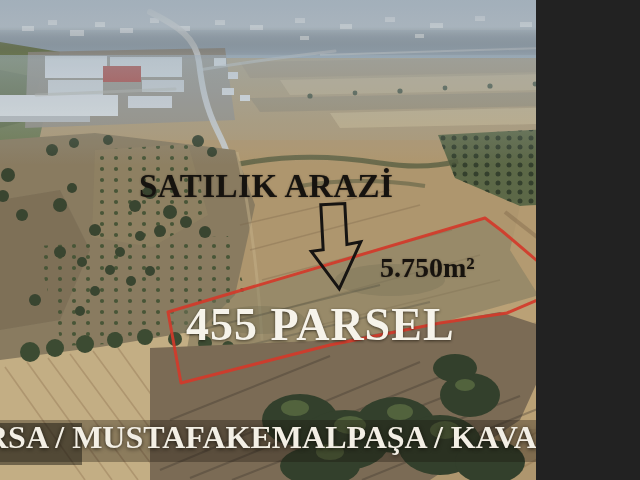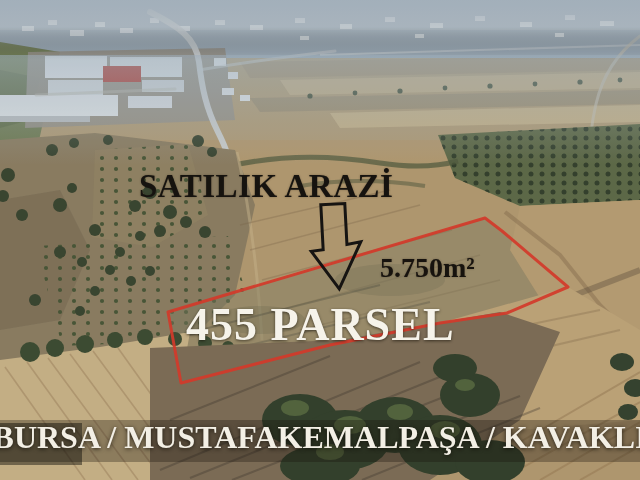--- a/index.html
+++ b/index.html
@@ -1,17 +1,17 @@
 <!DOCTYPE html>
 <html><head>
 <meta charset="utf-8">
 <style>
   html,body{margin:0;padding:0;background:#222;}
   .photo{
-    position:relative;width:640px;height:480px;overflow:hidden;
+    position:relative;width:536px;height:480px;overflow:hidden;
     font-family:"Liberation Serif",serif;
     background:#d946ef;
   }
   .photo svg{position:absolute;left:0;top:0;}
   .txt{position:absolute;line-height:1;white-space:nowrap;font-weight:bold;}
   .title-txt{left:139px;top:170px;font-size:33px;letter-spacing:.5px;color:#16130f;
     text-shadow:0 0 2px rgba(40,30,20,.4);}
   .area-txt{left:380px;top:254px;font-size:28px;color:#17130e;
     text-shadow:0 0 2px rgba(40,30,20,.4);}
   .parcel-txt{left:186px;top:302px;font-size:46px;letter-spacing:1px;color:#f6f3ea;

